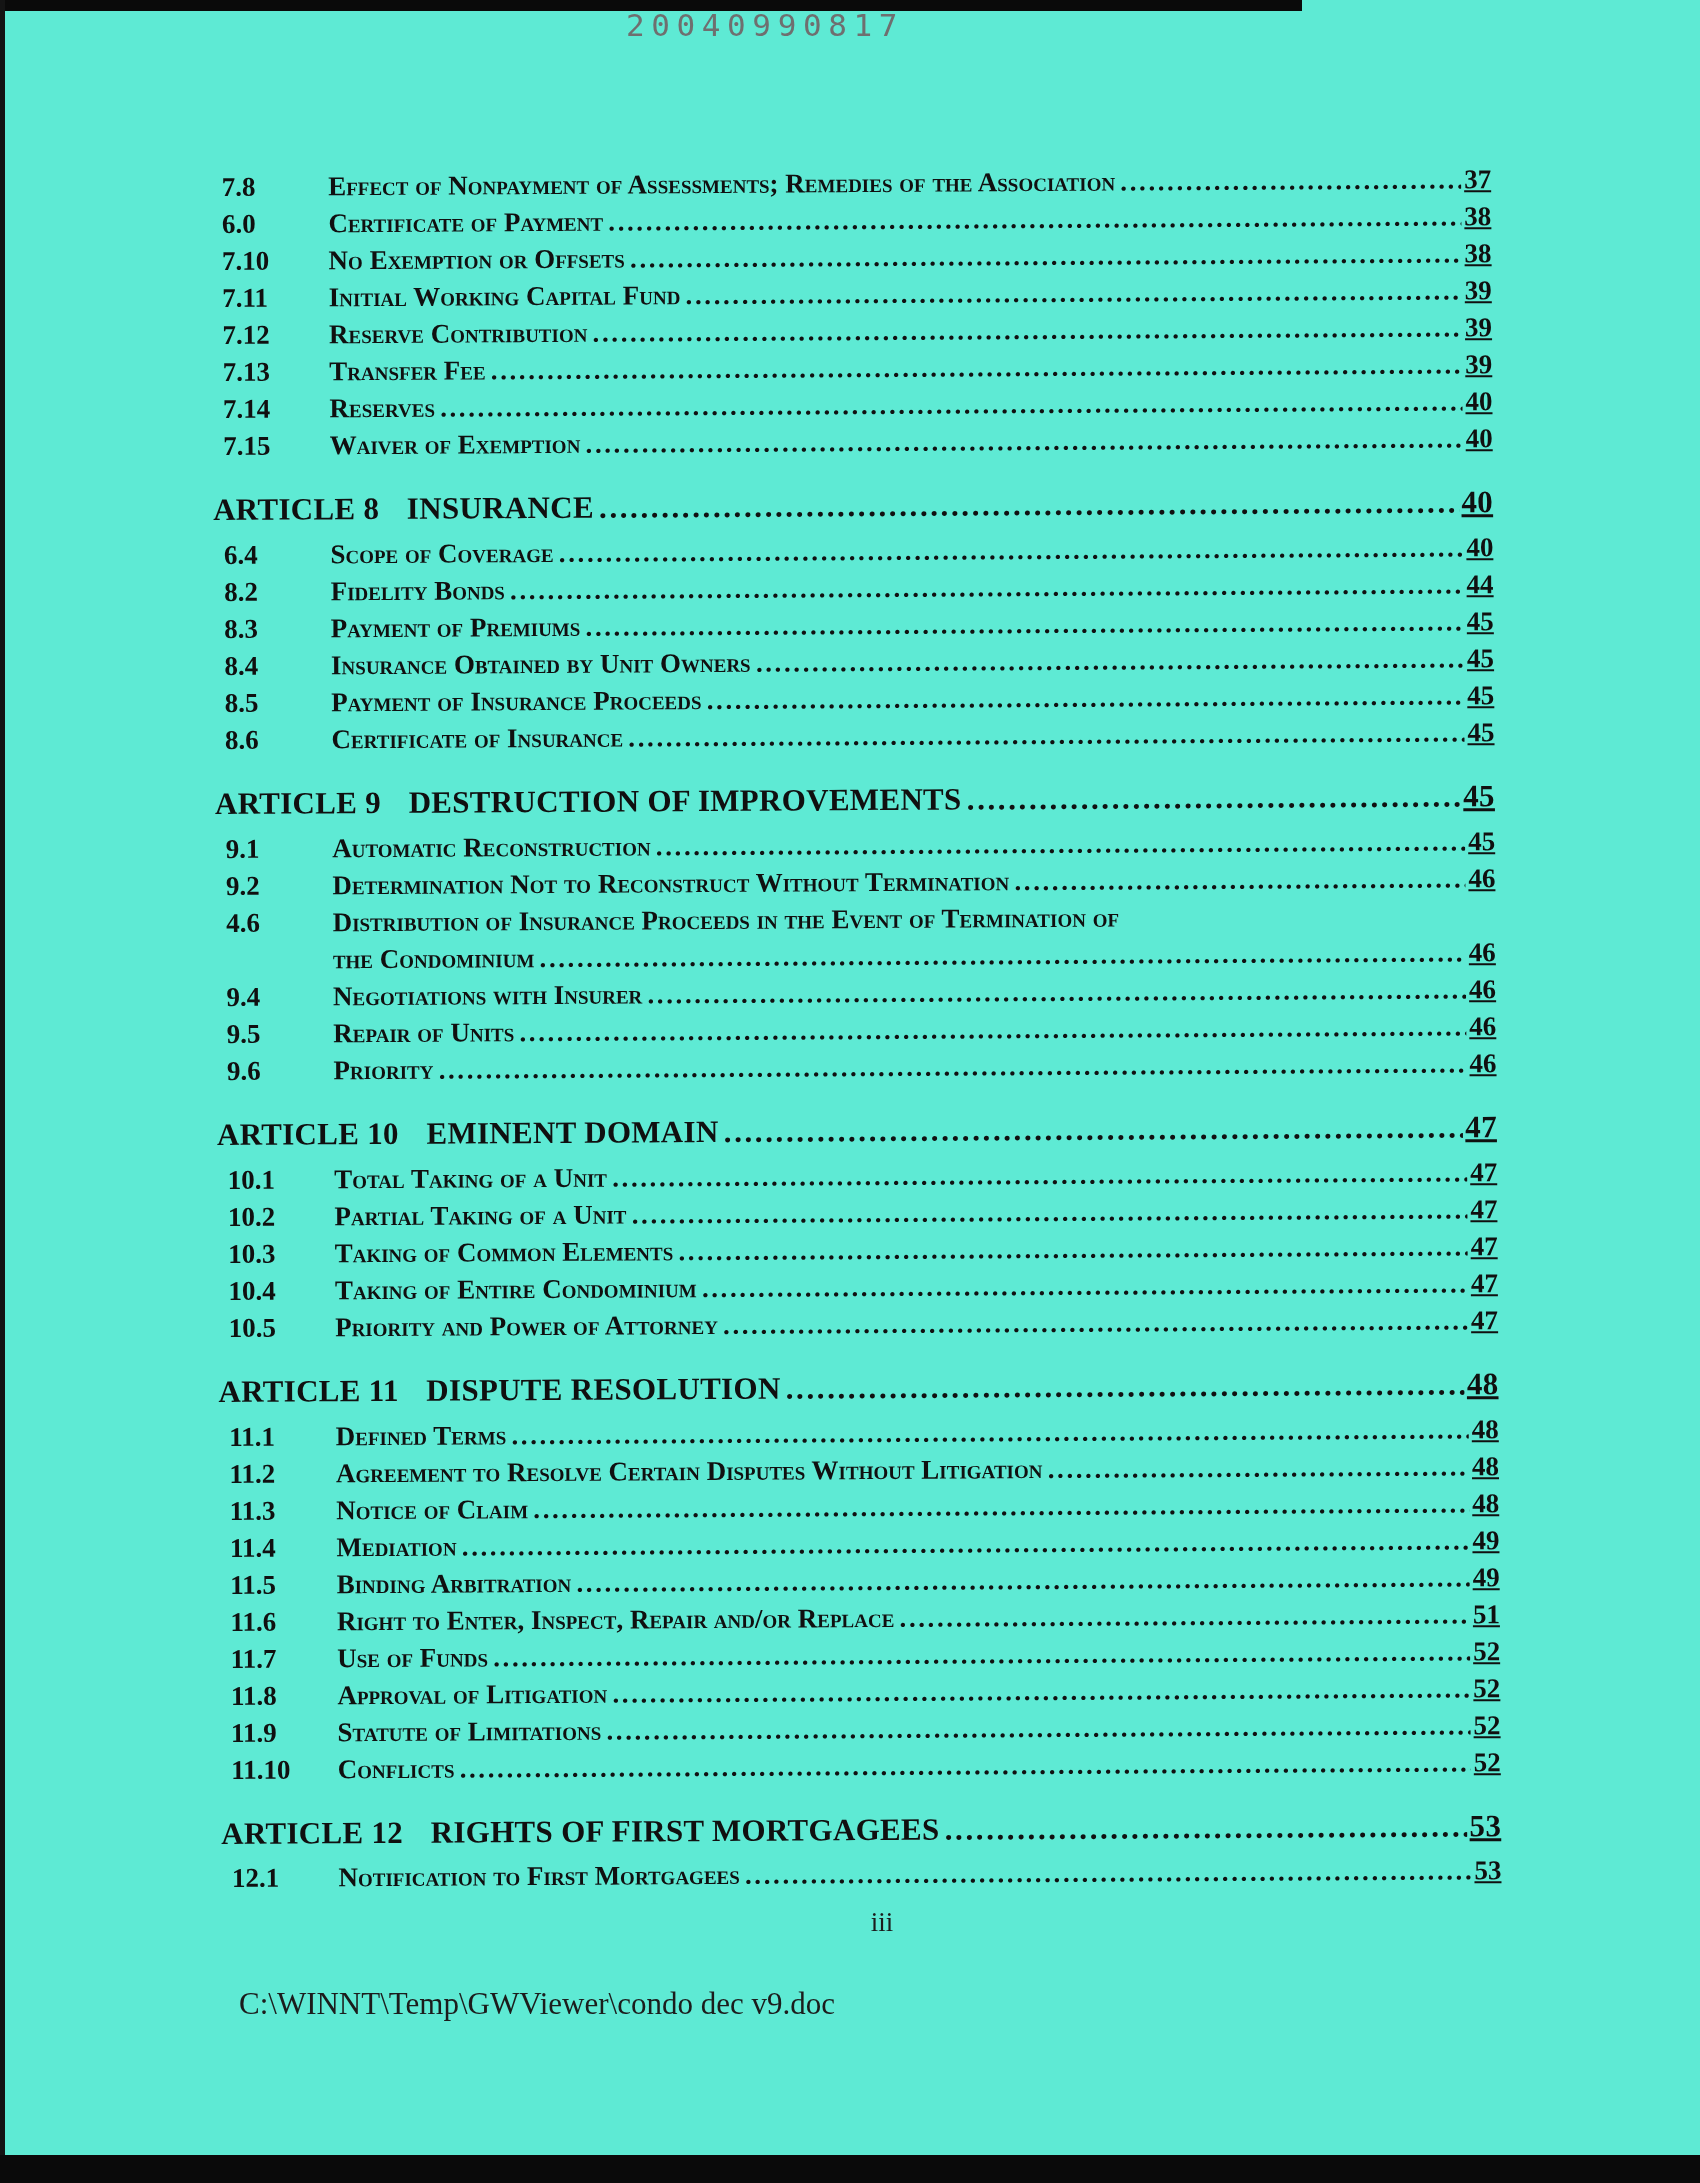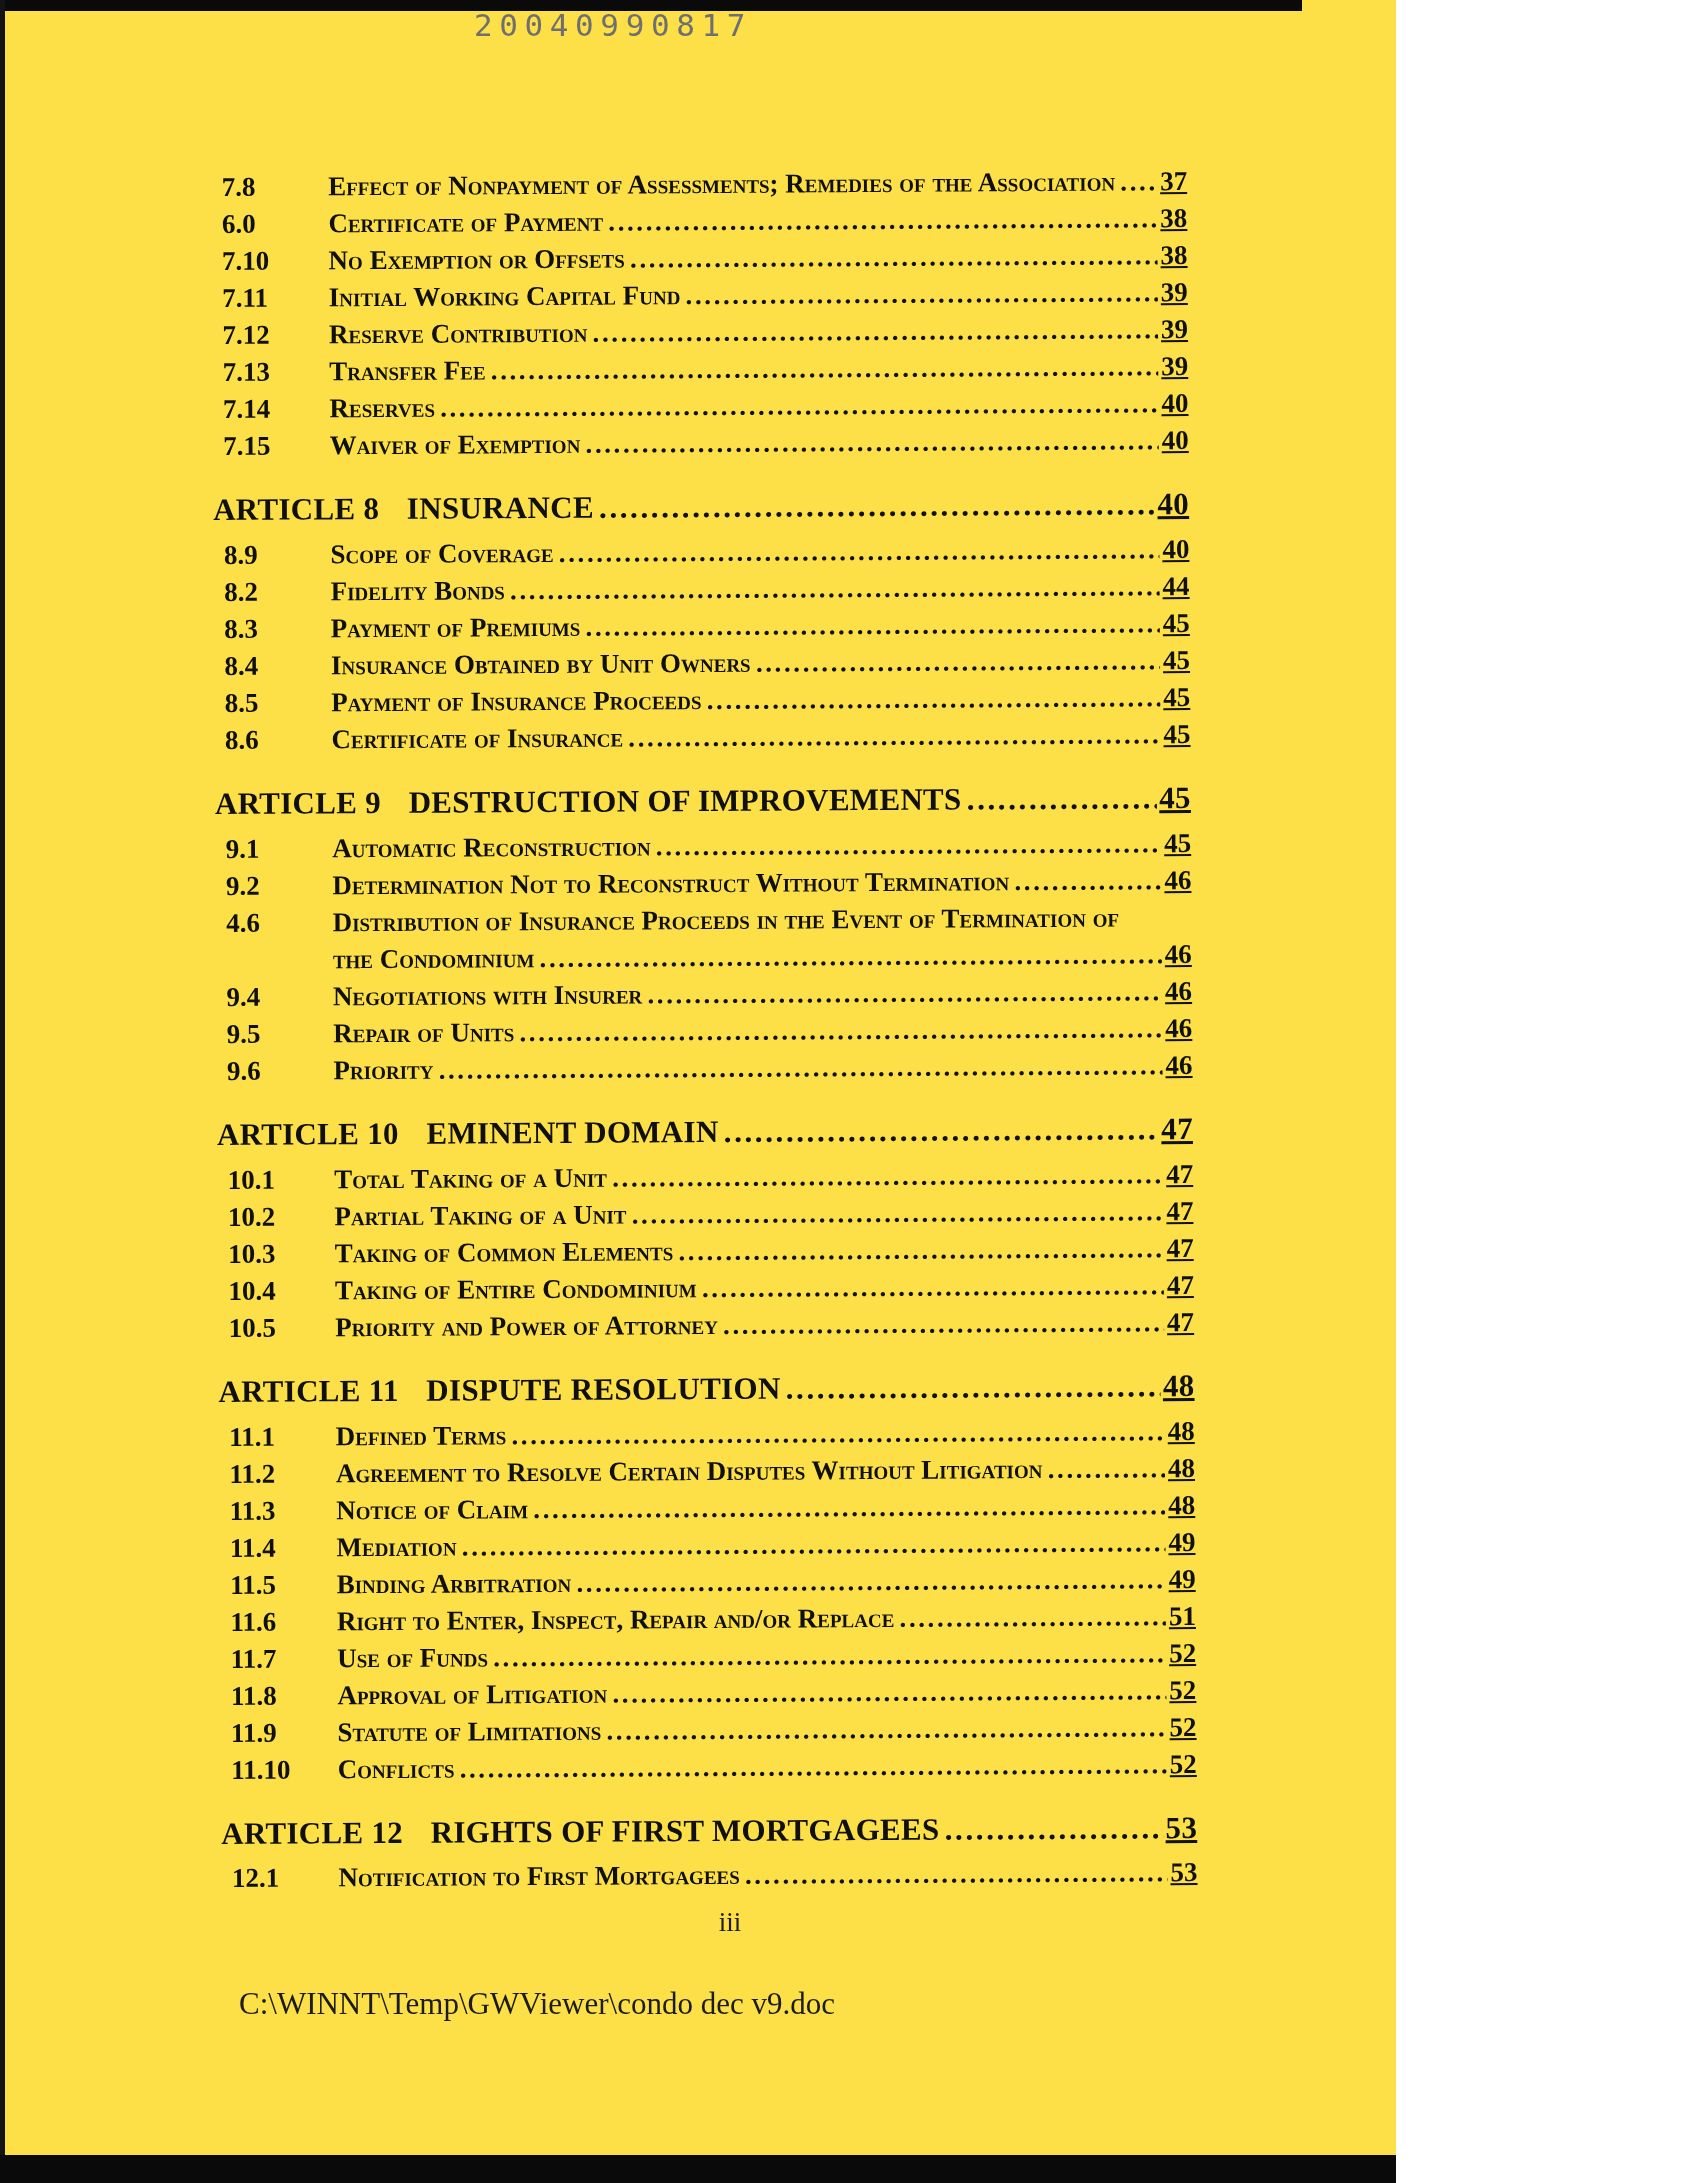--- a/index.html
+++ b/index.html
@@ -1,19 +1,19 @@
 <!DOCTYPE html>
 <html style="font-size:10.5px"><head>
 <meta charset="utf-8">
 <style>
   * { margin: 0; padding: 0; box-sizing: border-box; }
   html, body { width: 1700px; height: 2183px; }
   body { background: #ffffff; font-family: "Liberation Serif", serif; }
 
-  .scan { position: relative; width: 1396px; height: 2183px; background: #fde047; overflow: hidden; }
+  .scan { position: relative; width: 1700px; height: 2183px; background: #5eead4; overflow: hidden; }
 
   
   .edge-top    { position: absolute; top: 0; left: 0; width: 1302px; height: 11px; background: #0a0a0a; }
   .edge-bottom { position: absolute; bottom: 0; left: 0; width: 100%; height: 27.6px; background: #0a0a0a; }
   .edge-left   { position: absolute; top: 0; left: 0; width: 4.6px; height: 100%; background: #141414; }
 
   .stamp {
     position: absolute; top: 6.6px; left: 0; width: 100%;
     text-align: center; transform: translateX(-85px);
     font-family: "DejaVu Sans Mono", monospace;
@@ -122,21 +122,21 @@
     <span class="toc-dots"></span>
     <span class="toc-page">40</span>
   </div>
       <div class="toc-row article">
     <span class="toc-num">ARTICLE 8</span>
     <span class="toc-title">INSURANCE</span>
     <span class="toc-dots"></span>
     <span class="toc-page">40</span>
   </div>
       <div class="toc-row sub">
-    <span class="toc-num">8.9</span>
+    <span class="toc-num">6.4</span>
     <span class="toc-title">Scope of Coverage</span>
     <span class="toc-dots"></span>
     <span class="toc-page">40</span>
   </div>
       <div class="toc-row sub">
     <span class="toc-num">8.2</span>
     <span class="toc-title">Fidelity Bonds</span>
     <span class="toc-dots"></span>
     <span class="toc-page">44</span>
   </div>

